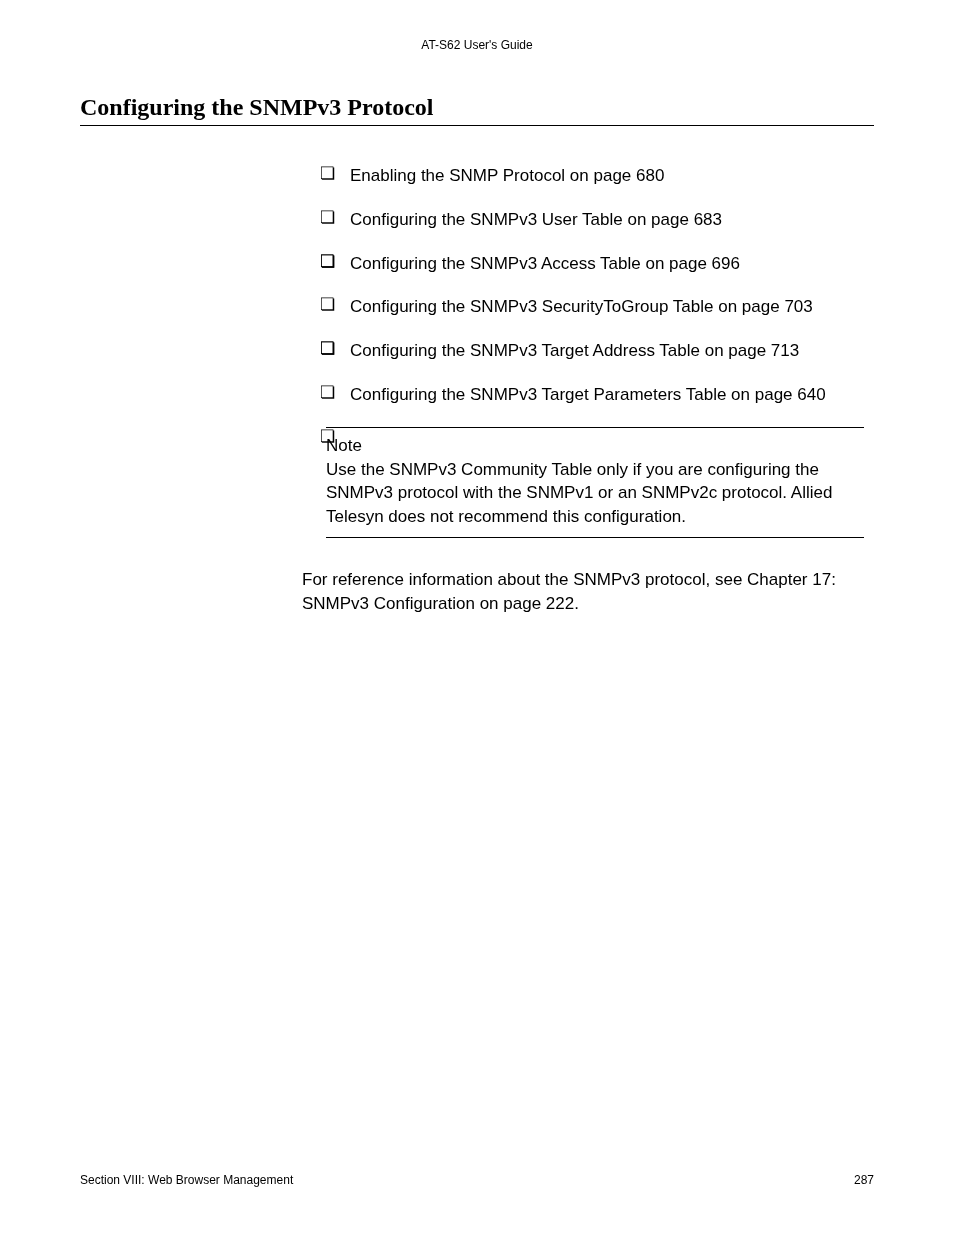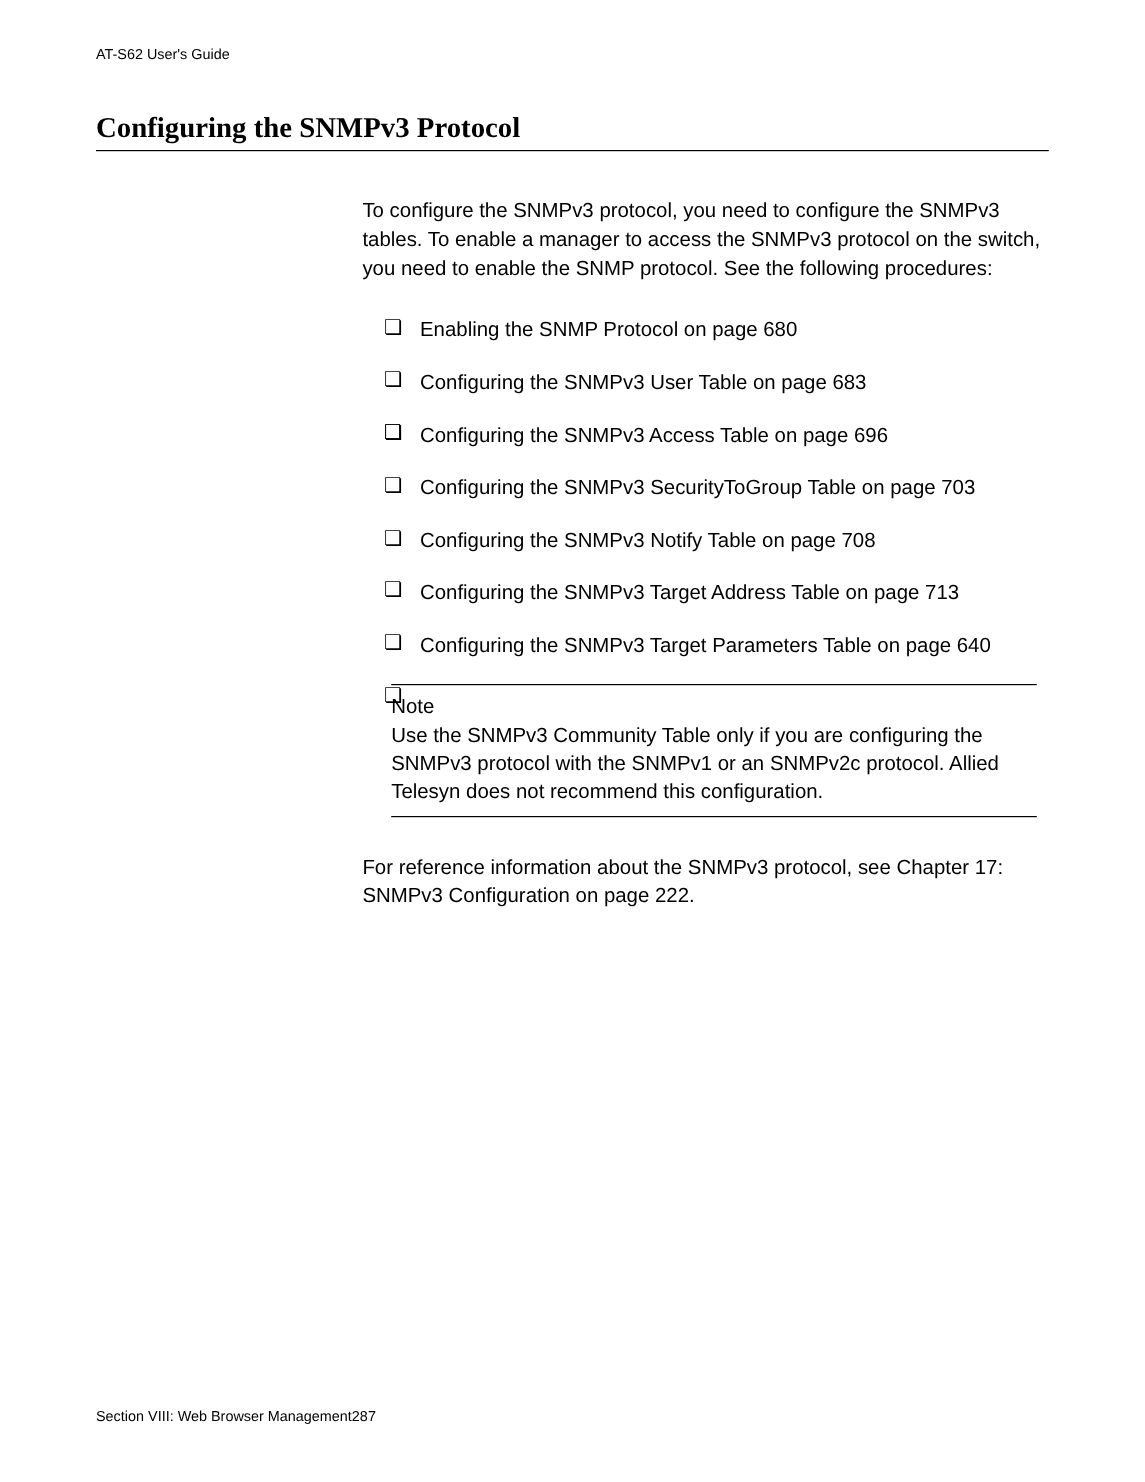--- a/index.html
+++ b/index.html
@@ -10,21 +10,21 @@
     body {
       font-family: Georgia, 'Times New Roman', serif;
       background: #fff;
       color: #000;
       width: 954px;
       height: 1235px;
       position: relative;
       padding: 38px 80px 50px 80px;
     }
     .header-right {
-      text-align: left;
+      text-align: center;
       font-size: 12px;
       font-family: Arial, Helvetica, sans-serif;
       margin-bottom: 42px;
     }
     .title {
       font-family: Georgia, 'Times New Roman', serif;
       font-weight: bold;
       font-size: 24px;
       border-bottom: 1.5px solid #000;
       padding-bottom: 4px;
@@ -77,41 +77,41 @@
     .after-note {
       font-size: 17px;
       line-height: 1.4;
     }
     .footer {
       position: absolute;
       bottom: 48px;
       left: 80px;
       right: 80px;
       display: flex;
+      justify-content: space-between;
       font-size: 12px;
       font-family: Arial, Helvetica, sans-serif;
     }
   </style>
 </head>
 <body>
 
 <div class="header-right">AT-S62  User's Guide</div>
 
 <h1 class="title">Configuring the SNMPv3 Protocol</h1>
 
 <div class="content">
-  <p class="intro-text">To configure the SNMPv3 protocol, you need to configure the SNMPv3 tables. To enable a manager to access the SNMPv3 protocol on the switch, you need to enable the SNMP protocol. See the following procedures:</p>
 
   <ul class="checkbox-list">
     <li><span class="checkbox-icon">❏</span><span>Enabling the SNMP Protocol on page 680</span></li>
     <li><span class="checkbox-icon">❏</span><span>Configuring the SNMPv3 User Table on page 683</span></li>
     <li><span class="checkbox-icon">❏</span></li>
     <li><span class="checkbox-icon">❏</span><span>Configuring the SNMPv3 Access Table on page 696</span></li>
     <li><span class="checkbox-icon">❏</span><span>Configuring the SNMPv3 SecurityToGroup Table on page 703</span></li>
-    <li><span class="checkbox-icon">❏</span><span>Configuring the SNMPv3 Notify Table on page 708</span></li>
+    <li><span class="checkbox-icon">❏</span></li>
     <li><span class="checkbox-icon">❏</span><span>Configuring the SNMPv3 Target Address Table on page 713</span></li>
     <li><span class="checkbox-icon">❏</span><span>Configuring the SNMPv3 Target Parameters Table on page 640</span></li>
     <li><span class="checkbox-icon">❏</span></li>
   </ul>
 
   <div class="note-block">
     <div class="note-label">Note</div>
     <div class="note-text">Use the SNMPv3 Community Table only if you are configuring the SNMPv3 protocol with the SNMPv1 or an SNMPv2c protocol. Allied Telesyn does not recommend this configuration.</div>
   </div>
 

